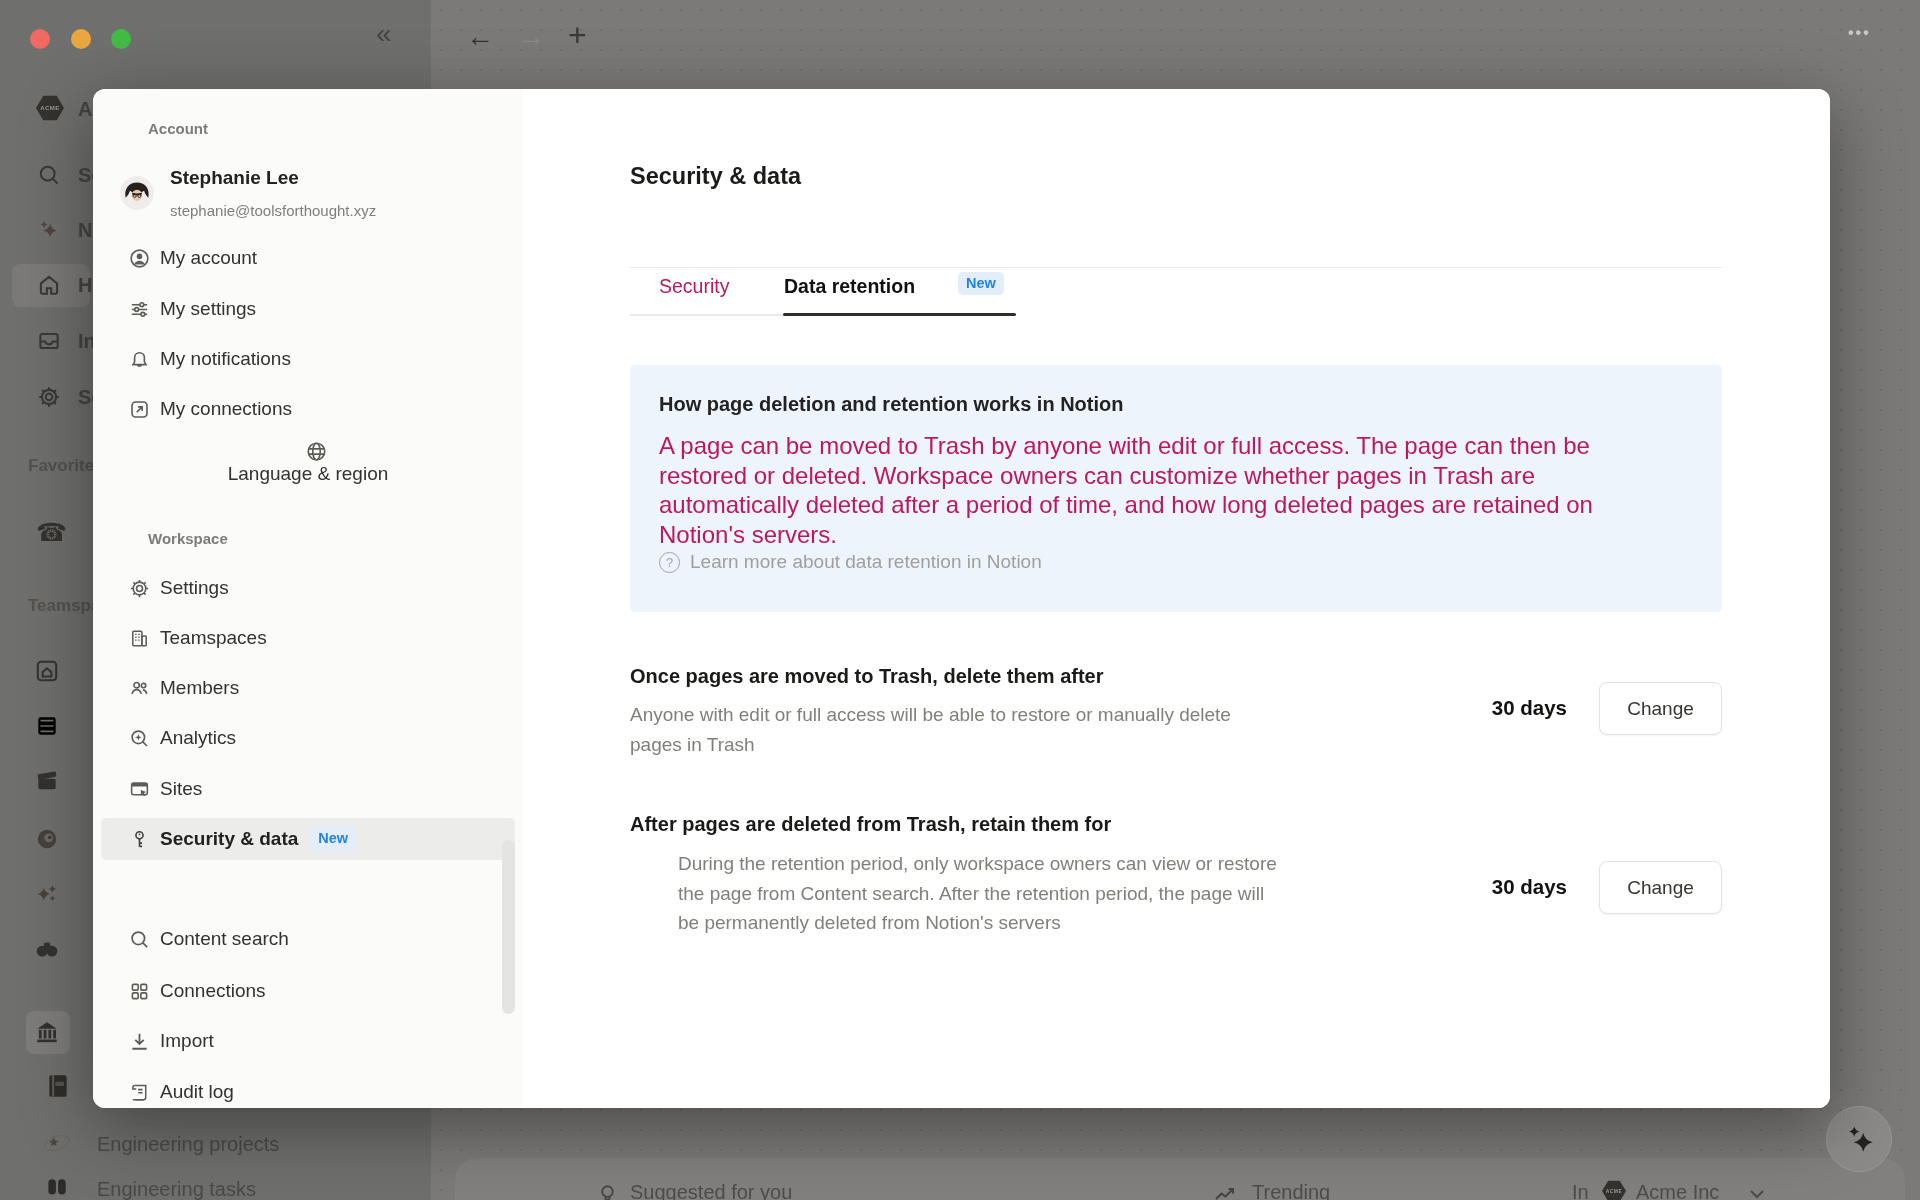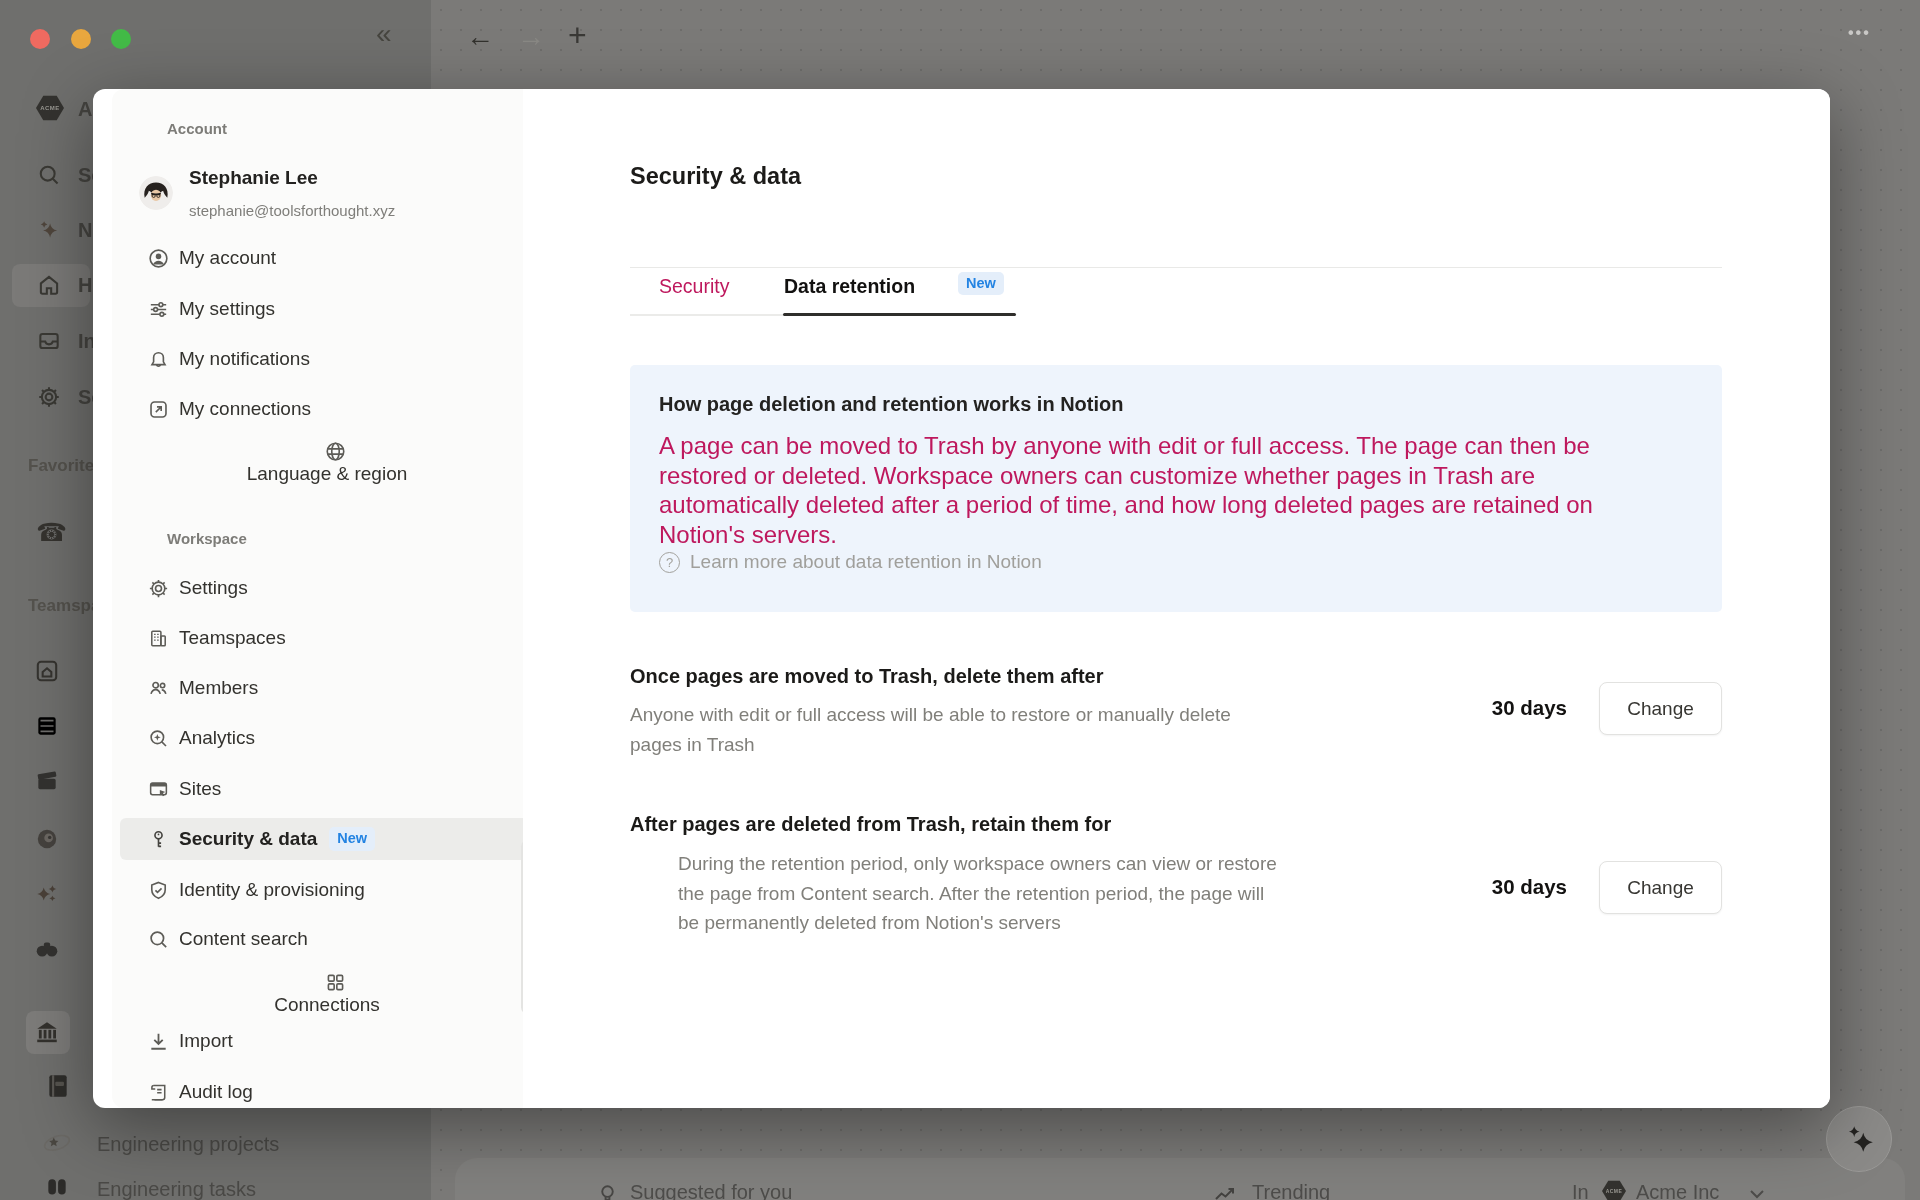--- a/index.html
+++ b/index.html
@@ -30,21 +30,21 @@
   .tbico{position:absolute;font-weight:400;}
 
   
   .ai-fab{position:absolute;left:1826px;top:1106px;width:66px;height:66px;border-radius:50%;
     background:#8b8a88;border:1.5px solid #9a9997;box-sizing:border-box;
     display:flex;align-items:center;justify-content:center;}
 
   
   .modal{position:absolute;left:93px;top:89px;width:1737px;height:1019px;background:#fff;
     border-radius:12px;box-shadow:0 18px 70px rgba(0,0,0,.4);overflow:hidden;z-index:10;}
-  .msb{position:absolute;left:0;top:0;width:430px;height:100%;background:#fbfbfa;border-radius:12px 0 0 12px;margin-left:19px;}
+  .msb{position:absolute;left:0;top:0;width:430px;height:100%;background:#fbfbfa;border-radius:12px 0 0 12px;}
   .s-label{position:absolute;left:55px;font-size:15px;font-weight:700;color:#7d7c78;}
   .srow{position:absolute;left:8px;width:414px;height:42px;border-radius:6px;
     display:flex;align-items:center;cursor:pointer;}
   .srow .ic{width:24px;height:24px;margin-left:26px;margin-right:9px;flex:0 0 auto;
     display:flex;align-items:center;justify-content:center;}
   .srow .lb{font-size:19px;color:#33322e;white-space:nowrap;}
   .srow.sel{background:#ececea;}
   .srow.sel .lb{font-weight:700;color:#232220;}
   .badge{display:inline-block;margin-left:12px;padding:3px 8px;border-radius:5px;
     background:#e4eefa;color:#2383e2;font-size:14.5px;font-weight:600;line-height:1.2;}
@@ -396,39 +396,30 @@
             <svg width="23" height="23" viewBox="0 0 24 24" fill="none" stroke="#44433f" stroke-width="1.7">
               <circle cx="12" cy="7.6" r="3.7"></circle>
               <circle cx="12" cy="6.7" r="0.9" fill="#44433f" stroke="none"></circle>
               <path d="M12 11.3v8.2M12 15.8h2.7M12 19.2h2.7"></path>
             </svg>
           </span>
         <span class="lb">Security &amp; data</span>
         <span class="badge">New</span>
       </div>
 
-      <div class="srow" style="top:780px;">
-        <span class="ic">
-            <svg width="23" height="23" viewBox="0 0 24 24" fill="none" stroke="#5d5c57" stroke-width="1.7">
-              <path d="M12 3.6l7 2.6v5.1c0 4.3-2.9 7.3-7 8.9-4.1-1.6-7-4.6-7-8.9V6.2z"></path>
-              <path d="M8.8 11.8l2.2 2.2 4.2-4.2"></path>
-            </svg>
-          </span>
-        <span class="lb">Identity &amp; provisioning</span>
-      </div>
       <div class="srow" style="top:829px;">
         <span class="ic">
             <svg width="23" height="23" viewBox="0 0 24 24" fill="none" stroke="#5d5c57" stroke-width="1.8">
               <circle cx="10.8" cy="10.8" r="6.5"></circle>
               <path d="M15.5 15.5l4.5 4.5"></path>
             </svg>
           </span>
         <span class="lb">Content search</span>
       </div>
-      <div class="srow" style="top:881px;flex-direction:column;">
+      <div class="srow" style="top:881px;">
         <span class="ic">
             <svg width="23" height="23" viewBox="0 0 24 24" fill="none" stroke="#5d5c57" stroke-width="1.7">
               <rect x="4.6" y="4.6" width="6" height="6" rx="1.2"></rect>
               <rect x="13.4" y="4.6" width="6" height="6" rx="1.2"></rect>
               <rect x="4.6" y="13.4" width="6" height="6" rx="1.2"></rect>
               <rect x="13.4" y="13.4" width="6" height="6" rx="1.2"></rect>
             </svg>
           </span>
         <span class="lb">Connections</span>
       </div>

